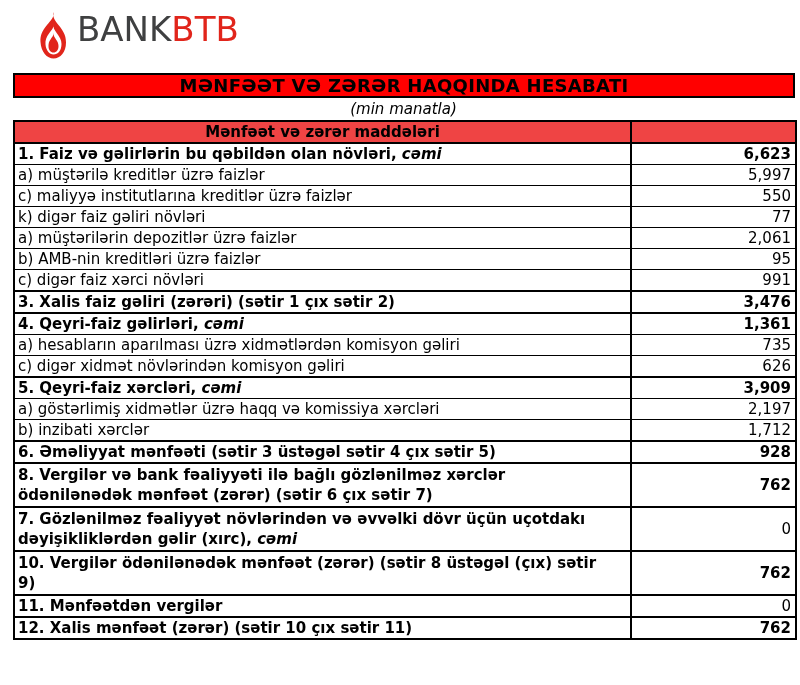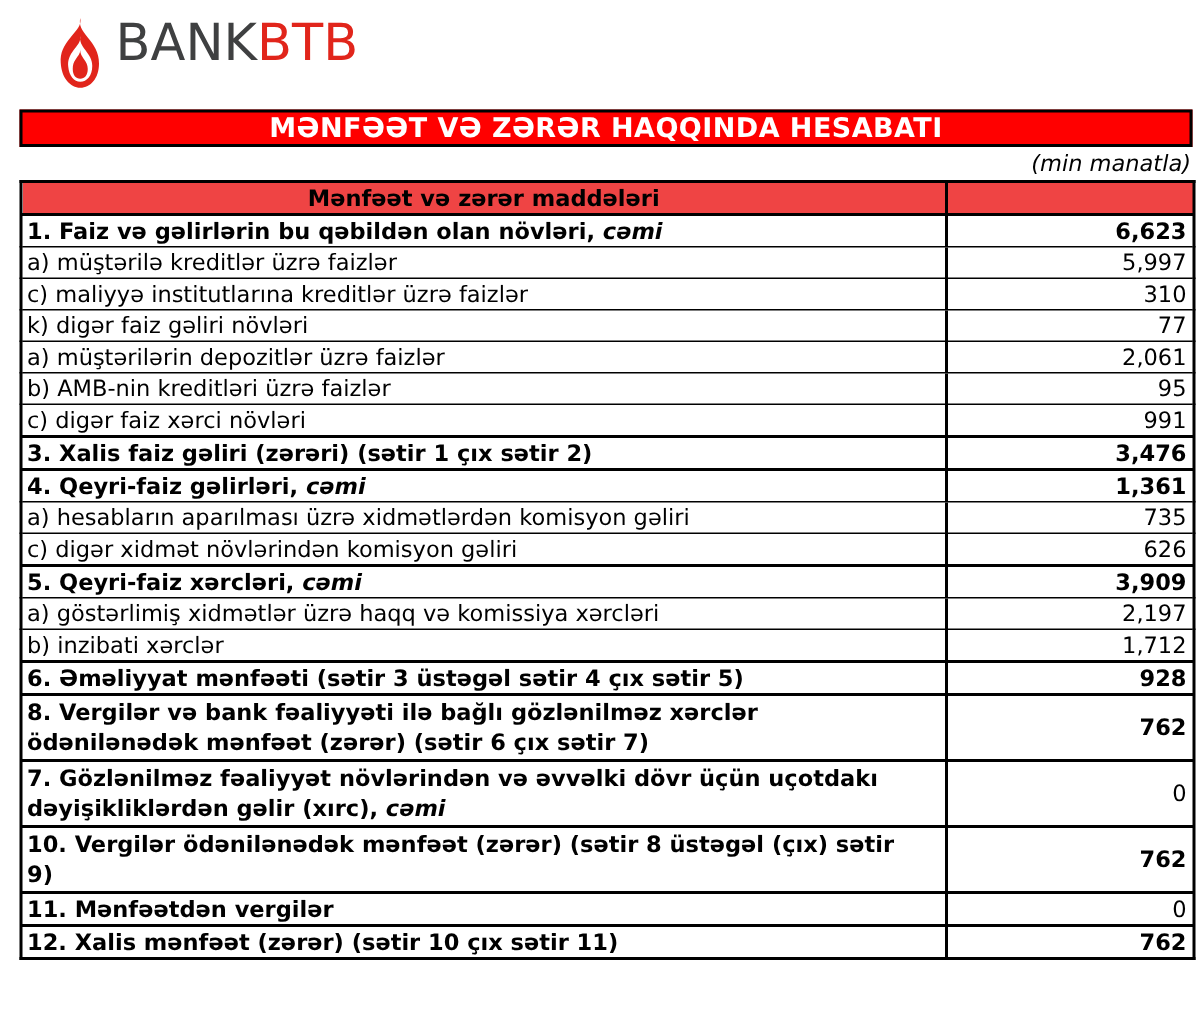--- a/index.html
+++ b/index.html
@@ -12,25 +12,25 @@
   .logo{position:absolute;top:12px;left:38px;display:flex;align-items:flex-start;}
   .logo svg{display:block;margin-right:9px;}
   .logo-text{font-size:34px;line-height:1;letter-spacing:0;white-space:nowrap;margin-bottom:1px;}
   .logo-bank{color:#3f4041;}
   .logo-btb{color:#e1251b;}
   
   .content{position:absolute;top:0;left:13px;width:782px;}
   .banner{
     margin-top:73px;height:21px;line-height:21px;
     background:#ff0000;border:2px solid #000;
-    color:#ffffff;font-weight:bold;font-size:18px;text-align:center;
+    color:#000000;font-weight:bold;font-size:18px;text-align:center;
     letter-spacing:.3px;white-space:nowrap;
   }
   .unit-note{
-    text-align:right;font-style:italic;font-size:15px;
+    text-align:center;font-style:italic;font-size:15px;
     margin:2px 1px 2px 0;line-height:18px;
   }
   
   table.report{
     border-collapse:collapse;width:782px;table-layout:fixed;
     border:2px solid #000;
   }
   col.c1{width:617px;}
   col.c2{width:165px;}
   td{
@@ -80,21 +80,21 @@
     <tr class="row bold-row">
           <td class="label-cell"><span>1. Faiz və gəlirlərin bu qəbildən olan növləri, </span><span class="it">cəmi</span></td>
           <td class="value-cell vbold">6,623</td>
         </tr>
         <tr class="row">
           <td class="label-cell"><span>a) müştərilə kreditlər üzrə faizlər</span></td>
           <td class="value-cell">5,997</td>
         </tr>
         <tr class="row">
           <td class="label-cell"><span>c) maliyyə institutlarına kreditlər üzrə faizlər</span></td>
-          <td class="value-cell">310</td>
+          <td class="value-cell">550</td>
         </tr>
         <tr class="row">
           <td class="label-cell"><span>k) digər faiz gəliri növləri</span></td>
           <td class="value-cell">77</td>
         </tr>
         <tr class="row">
           <td class="label-cell"><span>a) müştərilərin depozitlər üzrə faizlər</span></td>
           <td class="value-cell">2,061</td>
         </tr>
         <tr class="row">

